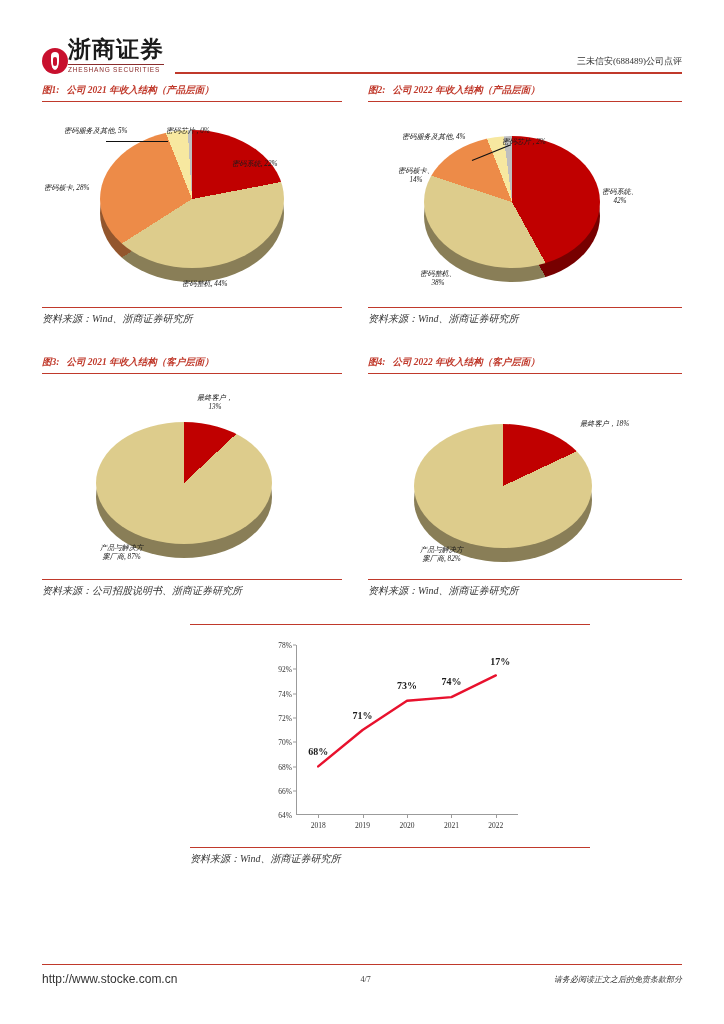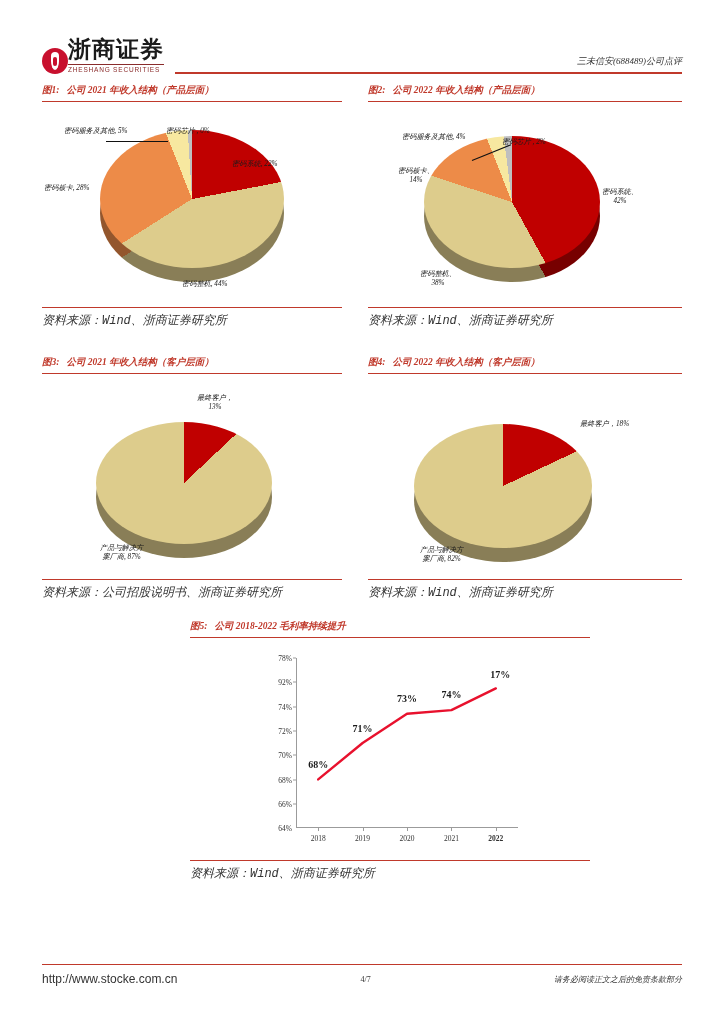--- a/index.html
+++ b/index.html
@@ -14,30 +14,30 @@
   .header{position:absolute;left:0;top:0;width:724px;height:78px;}
   .logo-wrap{position:absolute;left:42px;top:38px;display:flex;align-items:flex-end;}
   .logo-mark{width:26px;height:26px;border-radius:50%;background:#C8102E;position:relative;flex:none;}
   .logo-mark:before{content:"";position:absolute;left:9px;top:4px;width:8px;height:18px;
       background:#fff;border-radius:4px 4px 50% 50%;}
   .logo-mark:after{content:"";position:absolute;left:11px;top:9px;width:4px;height:9px;background:#C8102E;border-radius:2px;}
   .logo-txt{display:flex;flex-direction:column;line-height:1;}
   .logo-cn{font-family:"Liberation Sans","DejaVu Sans",sans-serif;font-weight:bold;font-size:23px;color:#1a1a1a;letter-spacing:1px;}
   .logo-en{font-family:"Liberation Sans","DejaVu Sans",sans-serif;font-size:6.5px;color:#8a2b2b;letter-spacing:.8px;margin-top:3px;
       border-top:1px solid #8a2b2b;padding-top:2px;}
-  .hdr-right{position:absolute;right:42px;top:55px;font-size:9px;color:#333;font-style:italic;margin-left:24px;}
+  .hdr-right{position:absolute;right:42px;top:55px;font-size:9px;color:#333;margin-left:24px;}
   .hdr-rule{position:absolute;left:175px;right:42px;top:72px;height:1.5px;background:#C0392B;}
 
   
   .fig{position:absolute;}
   .fig-title{font-size:9.5px;font-weight:bold;color:#C0392B;font-style:italic;white-space:nowrap;}
   .fig-title .num{margin-right:7px;}
   .rule-top{height:1.2px;background:#C0392B;margin-top:4px;}
   .rule-bot{height:1.2px;background:#C0392B;}
-  .fig-src{font-size:12px;color:#333;font-style:italic;padding-top:4px;white-space:nowrap;font-family:Liberation Mono, monospace;}
+  .fig-src{font-size:10px;color:#333;font-style:italic;padding-top:4px;white-space:nowrap;}
 
   .fig-body{position:relative;}
 
   
   .pie-stage{position:relative;width:100%;height:100%;}
   .pie-wrap{position:absolute;}
   .pie-depth{position:absolute;left:0;border-radius:50%;filter:brightness(.62);}
   .pie-top{position:absolute;left:0;top:0;border-radius:50%;}
 
   .plabel{position:absolute;font-size:7.2px;color:#1a1a1a;font-style:italic;line-height:1.25;white-space:nowrap;}
@@ -197,23 +197,20 @@
           <span>案厂商, 82%</span>
         </div>
       </div>
     </div>
 
     <div class="rule-bot"></div>
     <div class="fig-src">资料来源：Wind、浙商证券研究所</div>
   </div>
 
   <div class="fig" style="left:190px;top:620px;width:400px;">
-    <div class="fig-title">
-      <span class="num">图5:</span><span>公司 2018-2022 毛利率持续提升</span>
-    </div>
     <div class="rule-top"></div>
 
     <div class="fig-body" style="height:222px;">
       <div class="lc" style="position:absolute;left:106px;top:20px;width:222px;height:170px;">
         <div class="lc-axis-y"></div>
         <div class="lc-axis-x"></div>
 
         <div class="ytick" style="top:0%;">78%</div>
         <div class="ytick-mark" style="top:0%;"></div>
         <div class="ytick" style="top:14.29%;">92%</div>
@@ -231,21 +228,21 @@
         <div class="ytick" style="top:100%;">64%</div>
 
         <div class="xtick" style="left:10%;">2018</div>
         <div class="xtick-mark" style="left:10%;"></div>
         <div class="xtick" style="left:30%;">2019</div>
         <div class="xtick-mark" style="left:30%;"></div>
         <div class="xtick" style="left:50%;">2020</div>
         <div class="xtick-mark" style="left:50%;"></div>
         <div class="xtick" style="left:70%;">2021</div>
         <div class="xtick-mark" style="left:70%;"></div>
-        <div class="xtick" style="left:90%;font-weight:bold;">2022</div>
+        <div class="xtick" style="left:90%;">2022</div>
         <div class="xtick-mark" style="left:90%;"></div>
 
         <svg width="222" height="170" viewBox="0 0 222 170" preserveAspectRatio="none" style="position:absolute;left:0;top:0;">
           <polyline points="22.2,121.4 66.6,85 111,55.7 155.4,52.1 199.8,30.4" fill="none" stroke="#E8112D" stroke-width="2.4" stroke-linejoin="round" stroke-linecap="round"></polyline>
         </svg>
 
         <div class="dlabel" style="left:10%;top:112px;">68%</div>
         <div class="dlabel" style="left:30%;top:76px;">71%</div>
         <div class="dlabel" style="left:50%;top:46px;">73%</div>
         <div class="dlabel" style="left:70%;top:42px;">74%</div>

